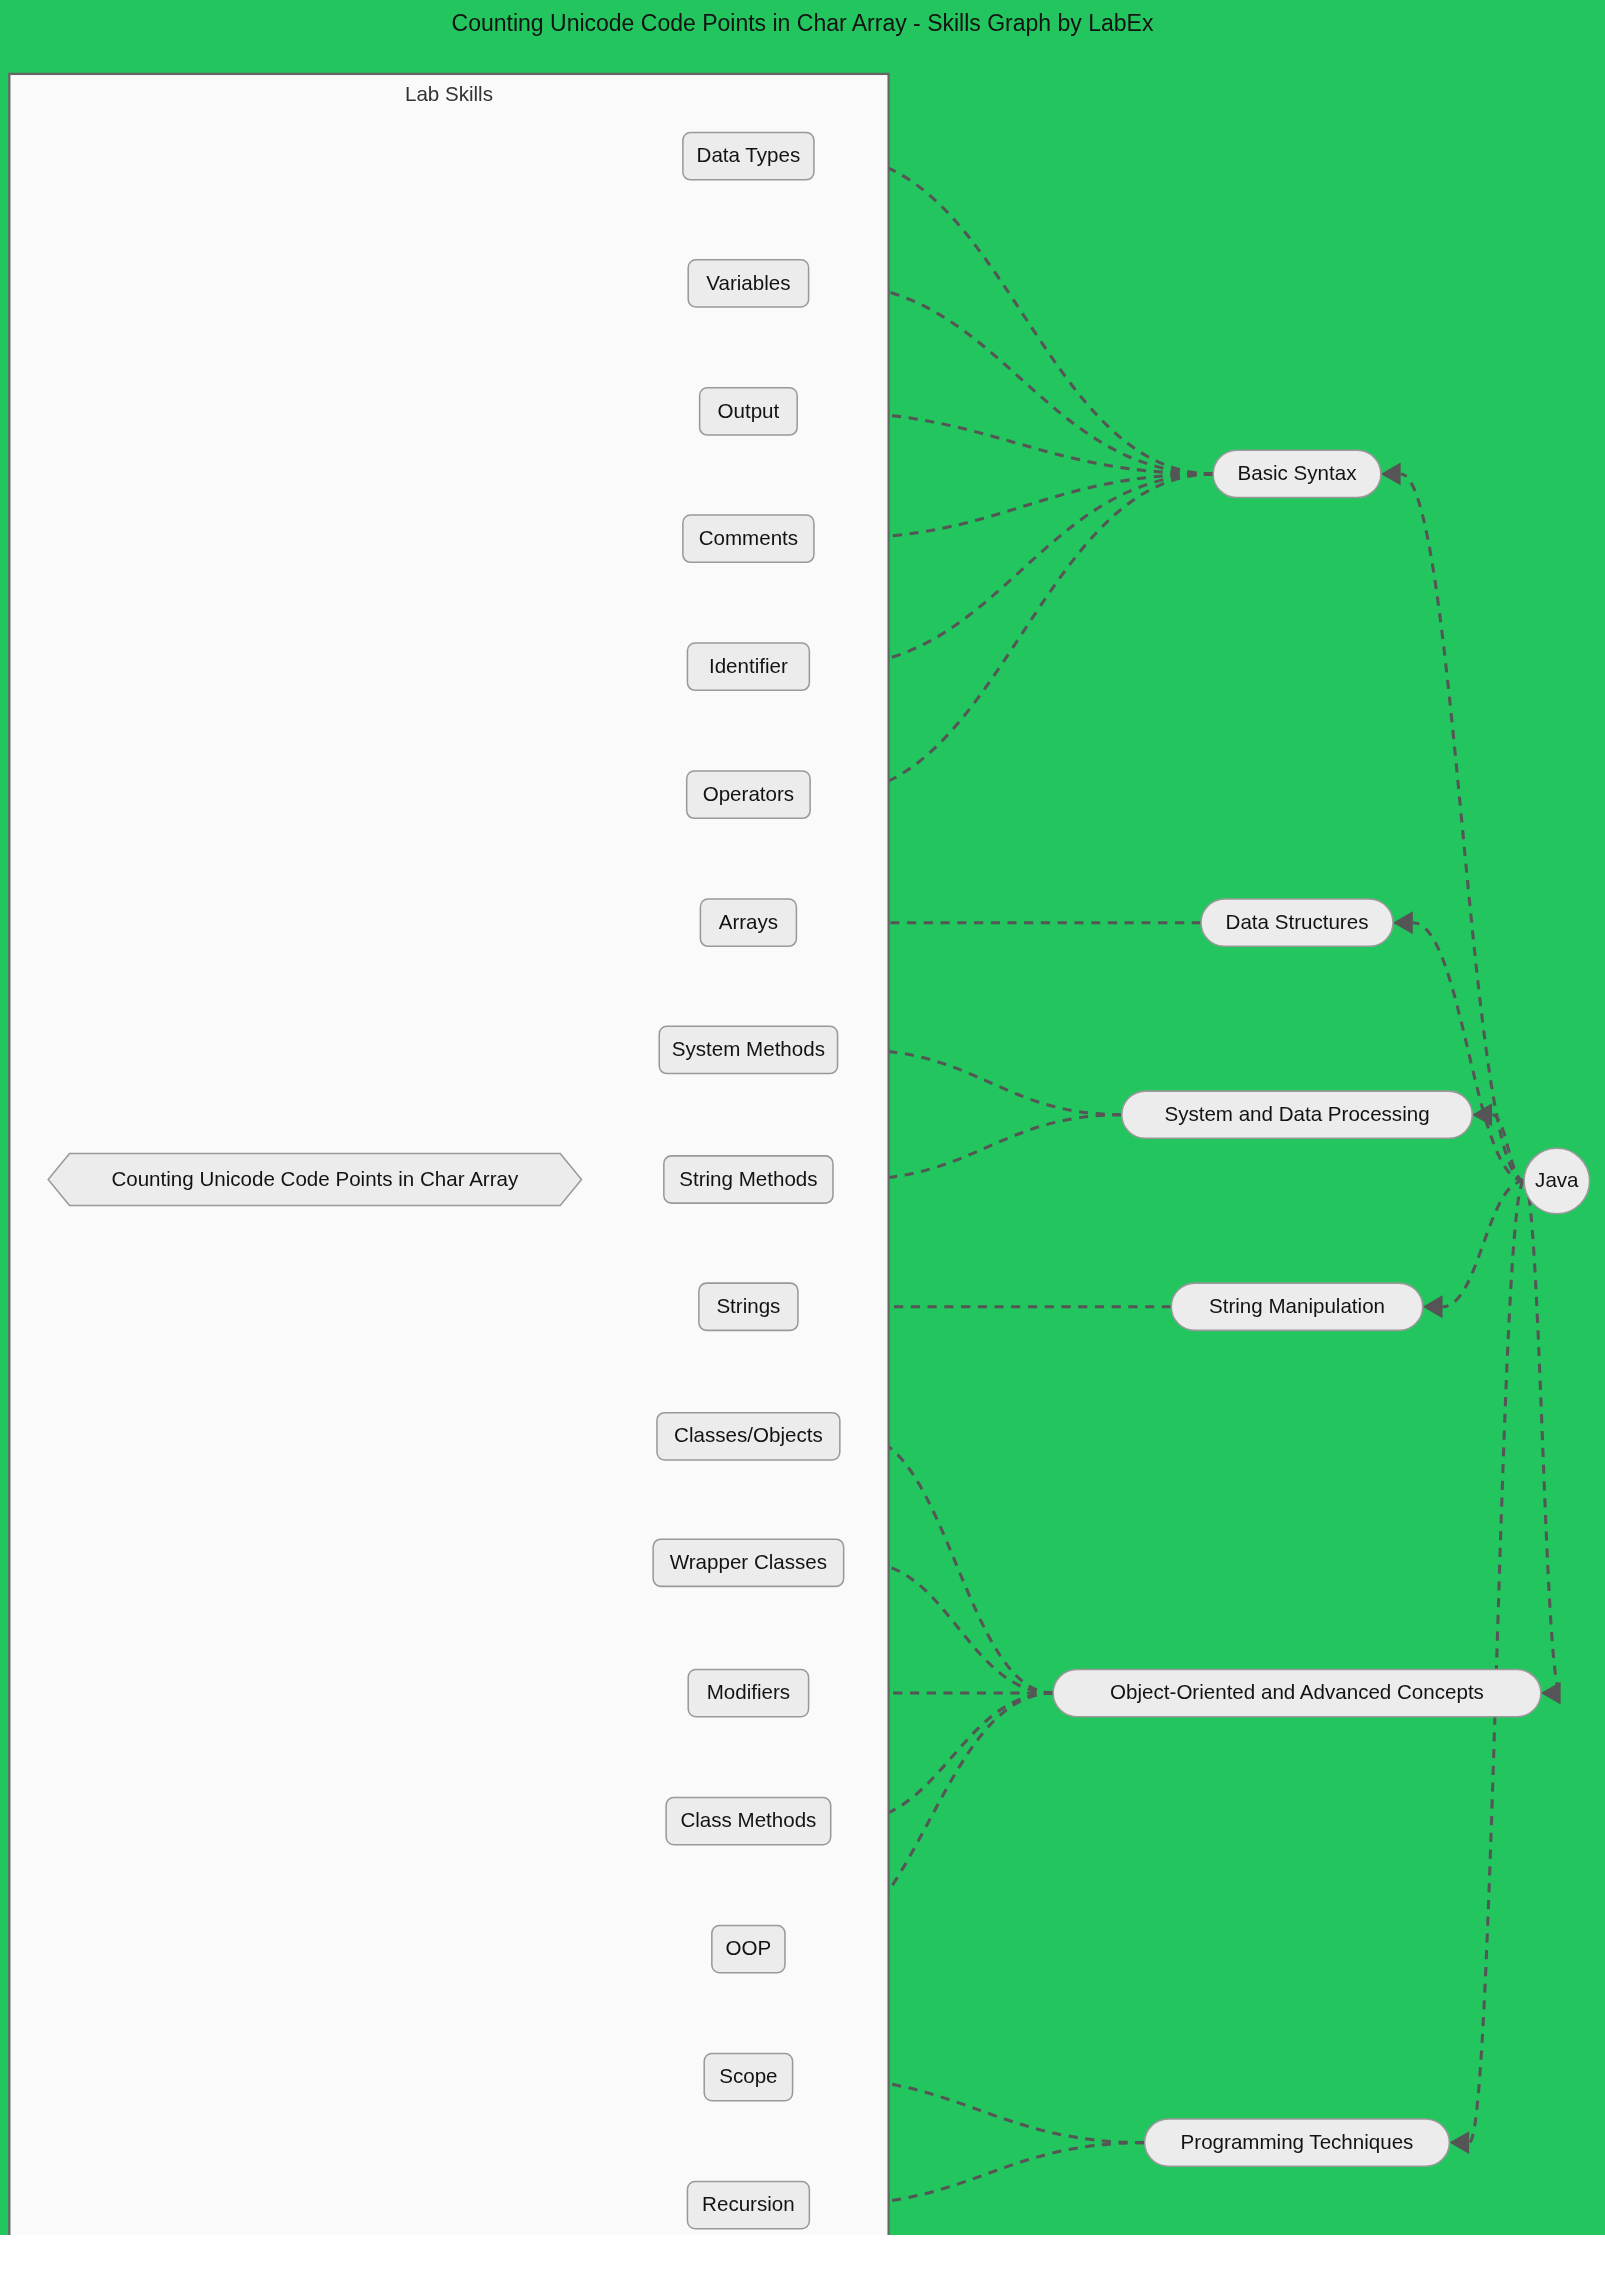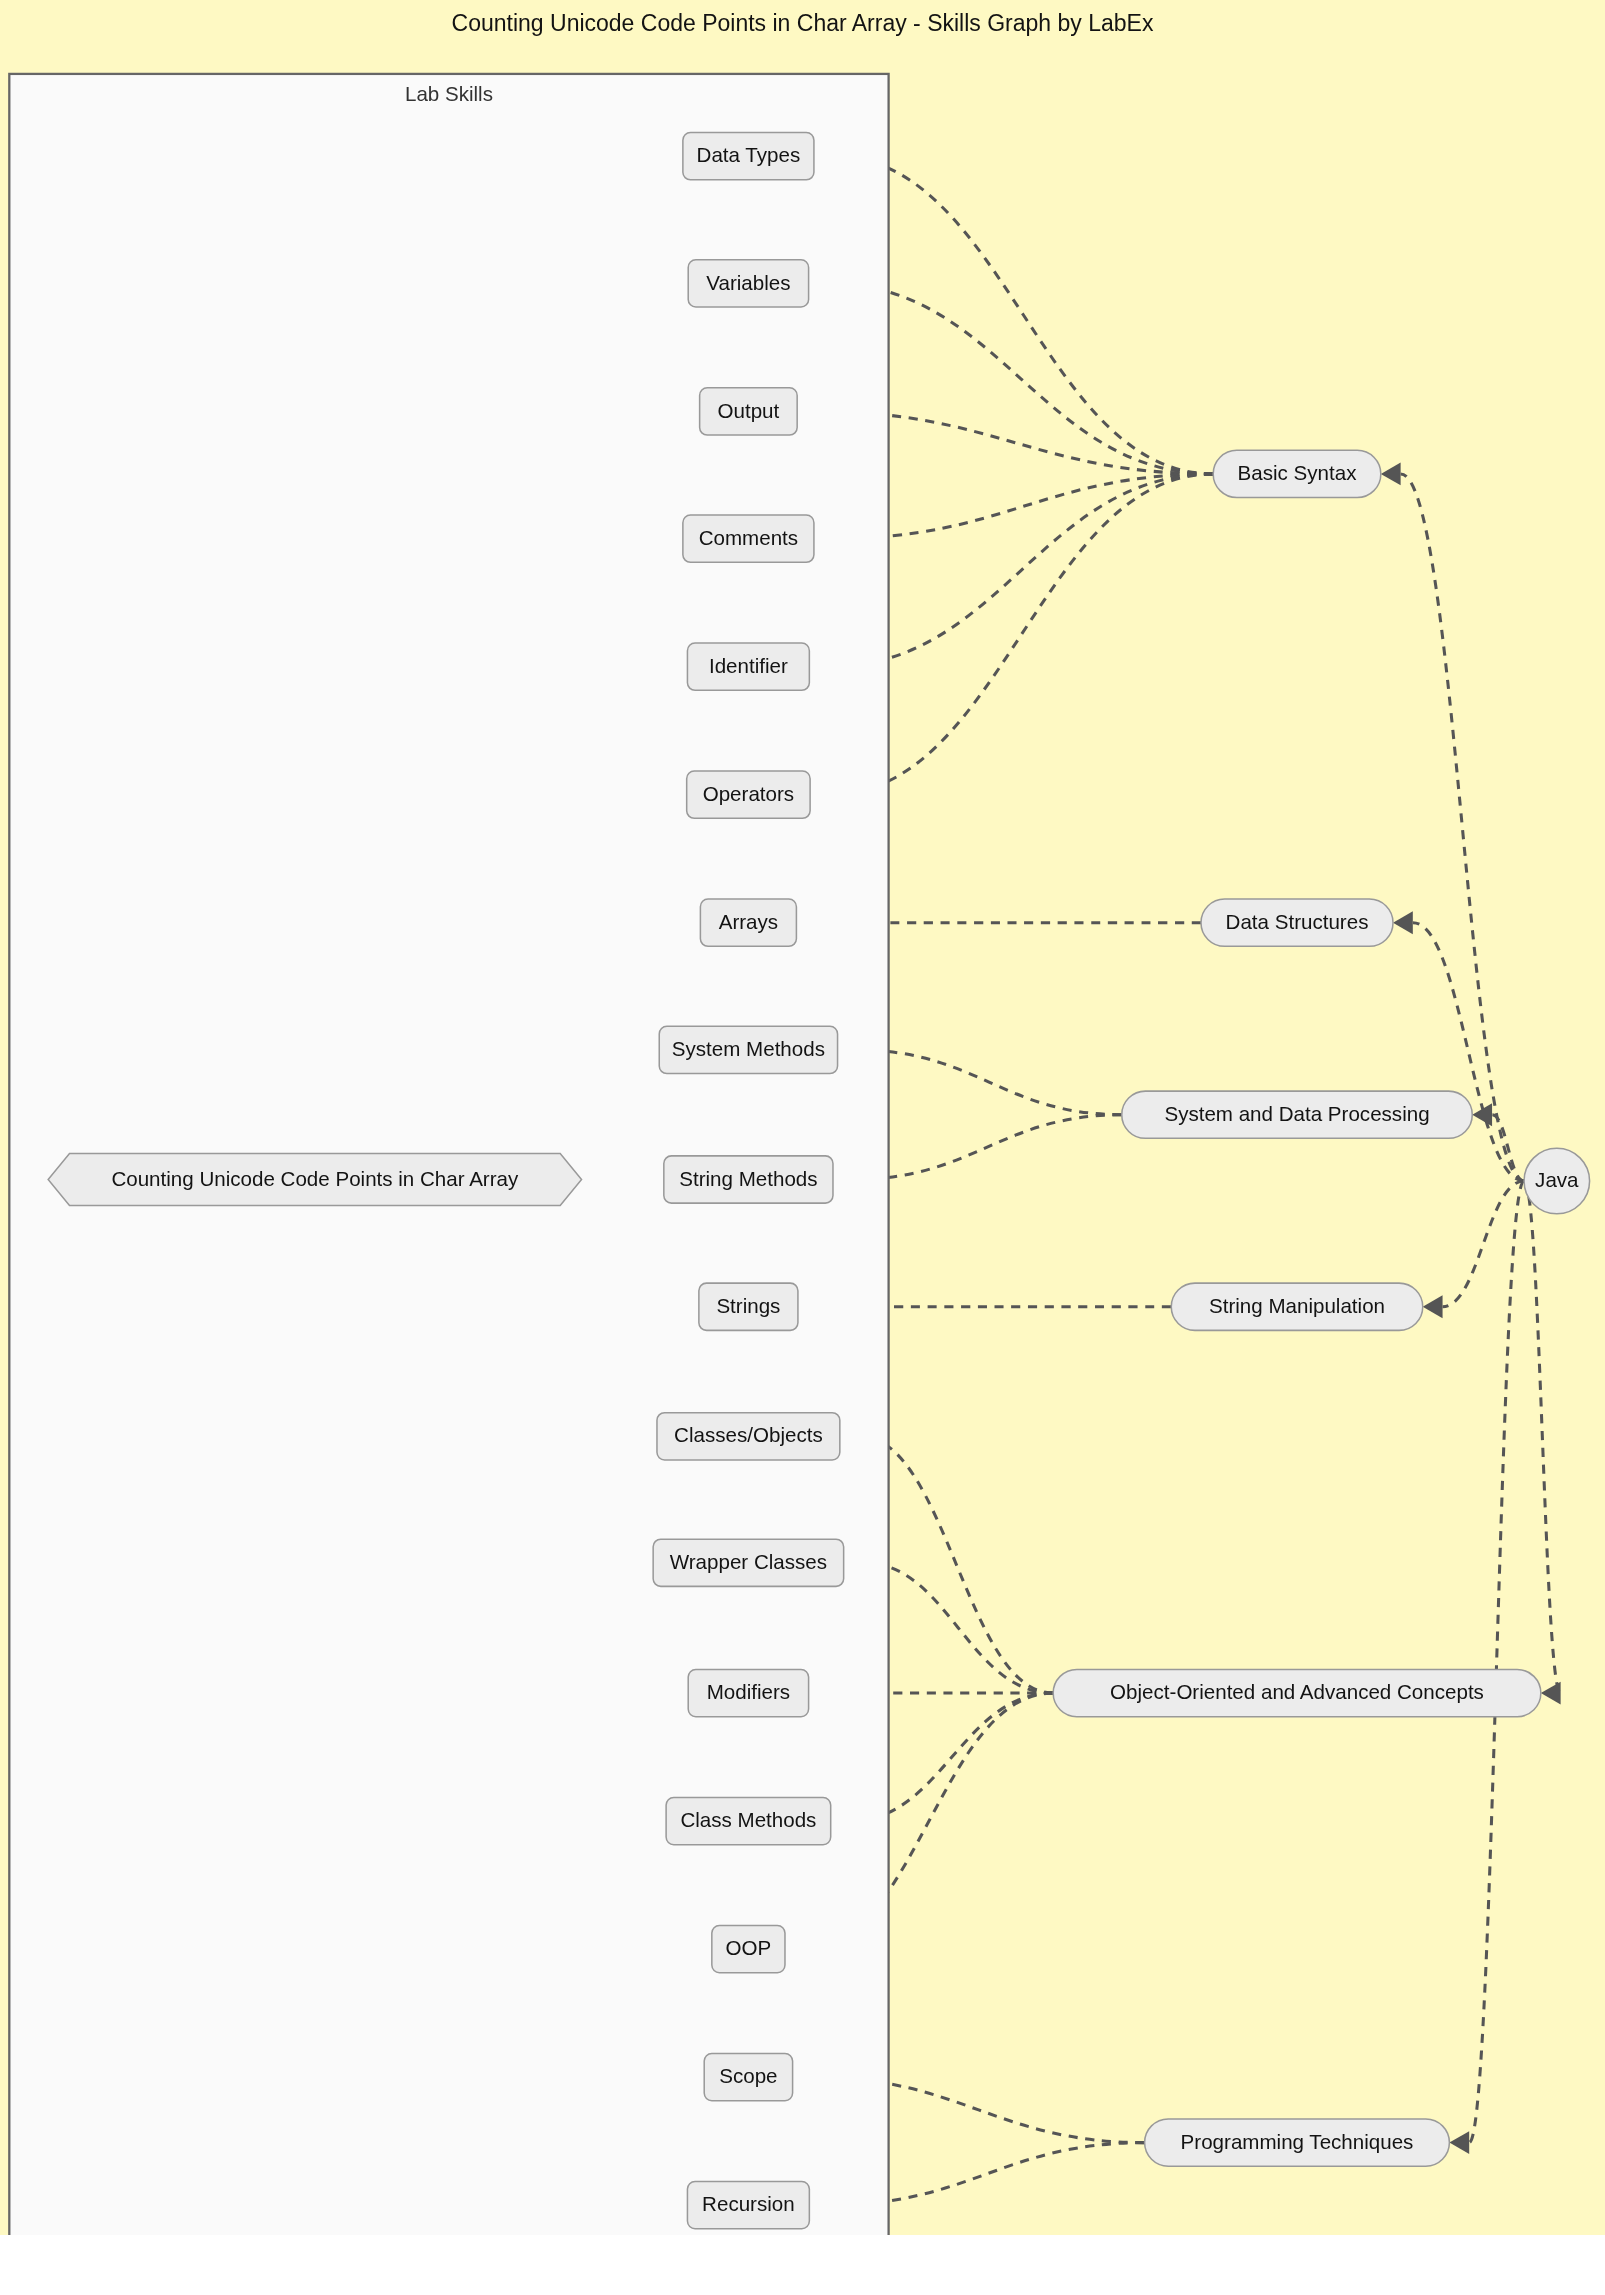--- a/index.html
+++ b/index.html
@@ -4,21 +4,21 @@
 <style>
   html, body {
     margin: 0;
     padding: 0;
     background: #ffffff;
   }
   #page {
     position: relative;
     width: 1605px;
     height: 2235px;
-    background: #fef9c3;
+    background: #22c55e;
     font-family: "Liberation Sans", sans-serif;
     overflow: hidden;
   }
   #graph-title {
     position: absolute;
     top: 0;
     left: 0;
     width: 1605px;
     text-align: center;
     font-size: 23px;

